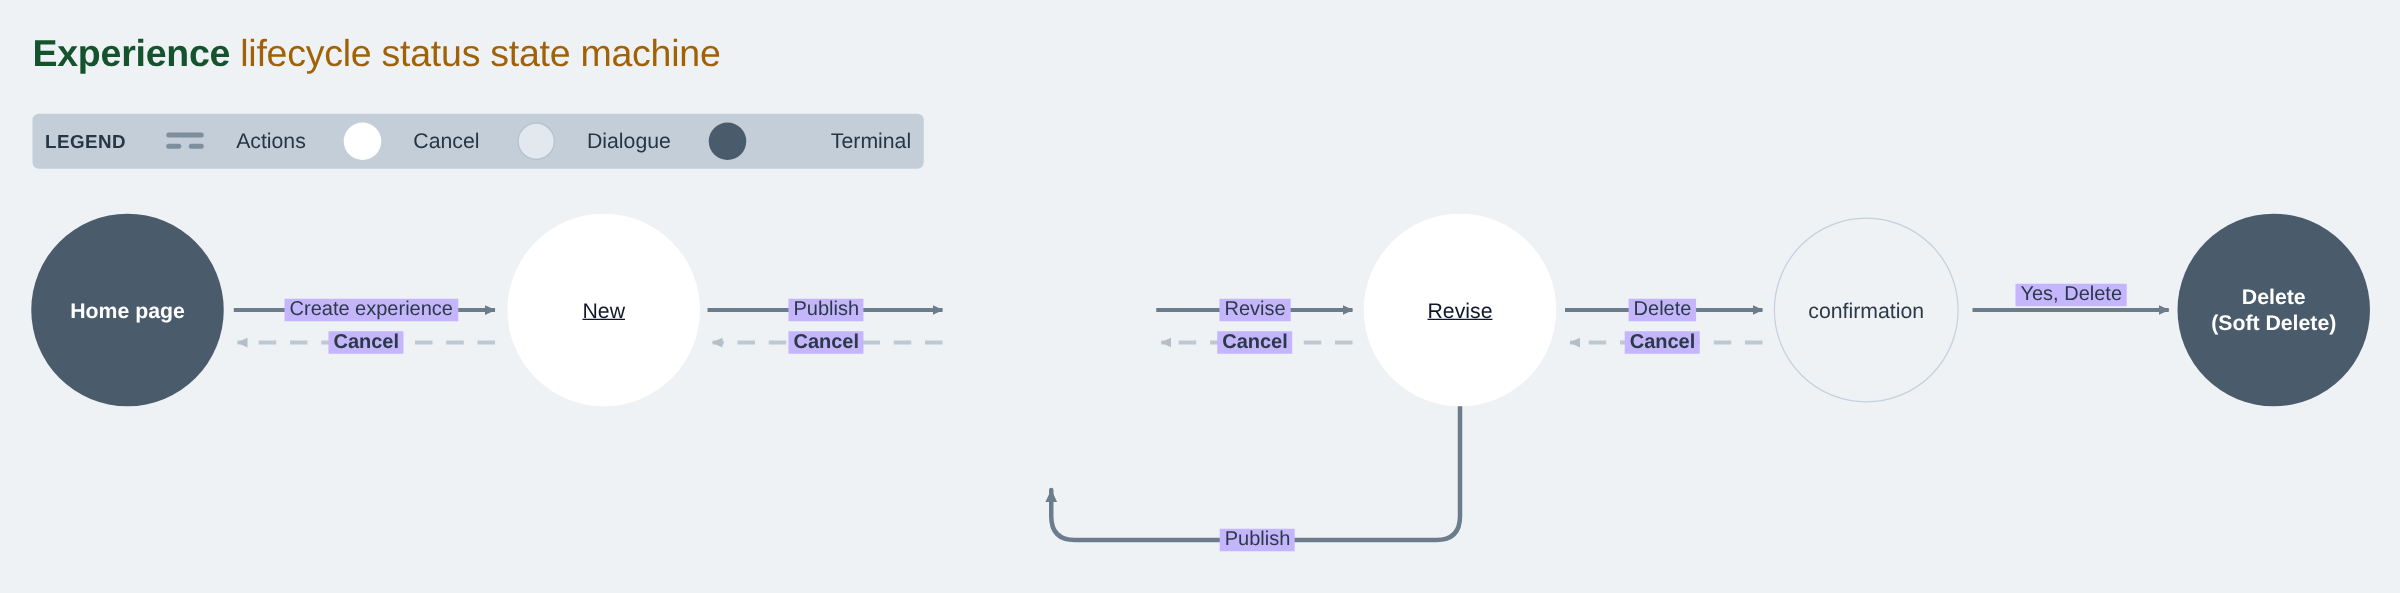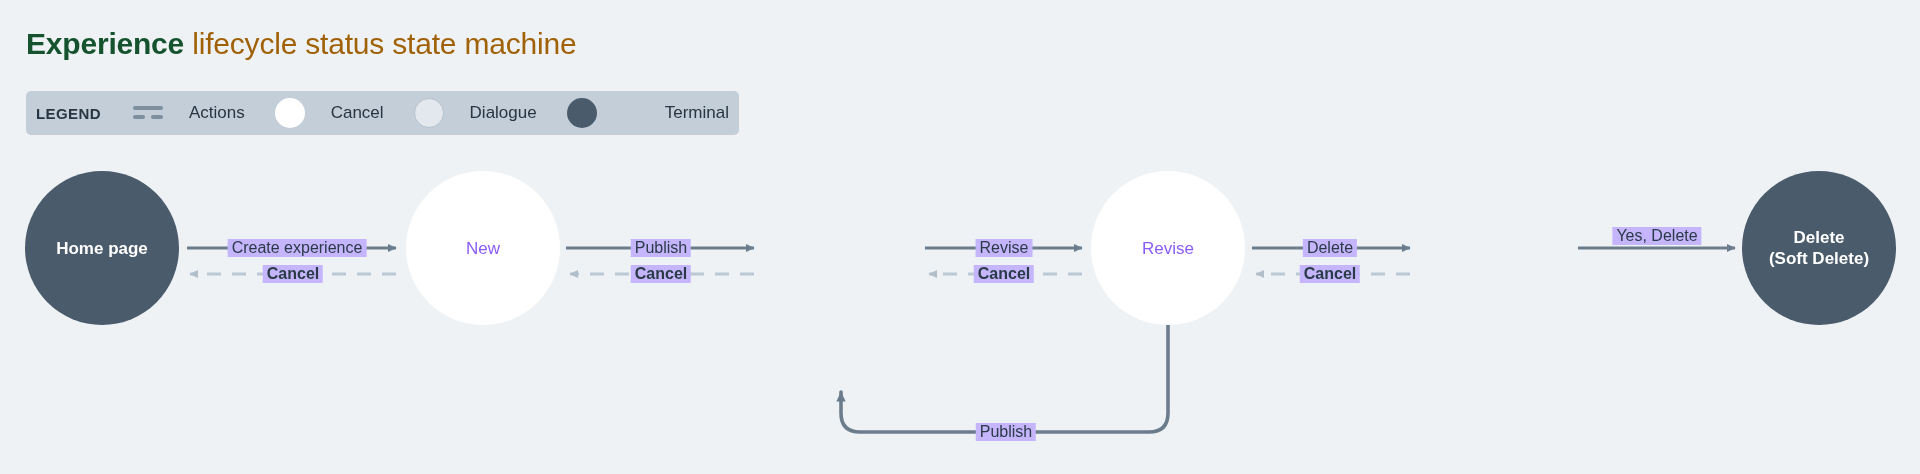--- a/index.html
+++ b/index.html
@@ -126,21 +126,22 @@
     background: #4a5b6b;
   }
   .node.terminal .node-label {
     color: #ffffff;
     font-weight: bold;
   }
   .node.state {
     background: #ffffff;
   }
   .node.state .node-label {
-    color: #8b5cf6;
+    color: #0f172a;
+    text-decoration: underline;
   }
   .node.dialogue {
     background: transparent;
     border: 1.5px solid #c6d0da;
   }
   .node.dialogue .node-label {
     color: #2b3a47;
   }
 
   
@@ -266,20 +267,23 @@
 
   <div class="node state" style="left:406px; top:171px; width:154px; height:154px;">
     <div class="node-label">New</div>
   </div>
 
 
   <div class="node state" style="left:1091px; top:171px; width:154px; height:154px;">
     <div class="node-label">Revise</div>
   </div>
 
+  <div class="node dialogue" style="left:1419px; top:174px; width:148px; height:148px;">
+    <div class="node-label">confirmation</div>
+  </div>
 
   <div class="node terminal" style="left:1742px; top:171px; width:154px; height:154px;">
     <div class="node-label">Delete
 (Soft Delete)</div>
   </div>
 
   <div class="edge-label" style="left:297px; top:248px;">Create experience</div>
   <div class="edge-label dashed-label" style="left:293px; top:274px;">Cancel</div>
 
   <div class="edge-label" style="left:661px; top:248px;">Publish</div>

